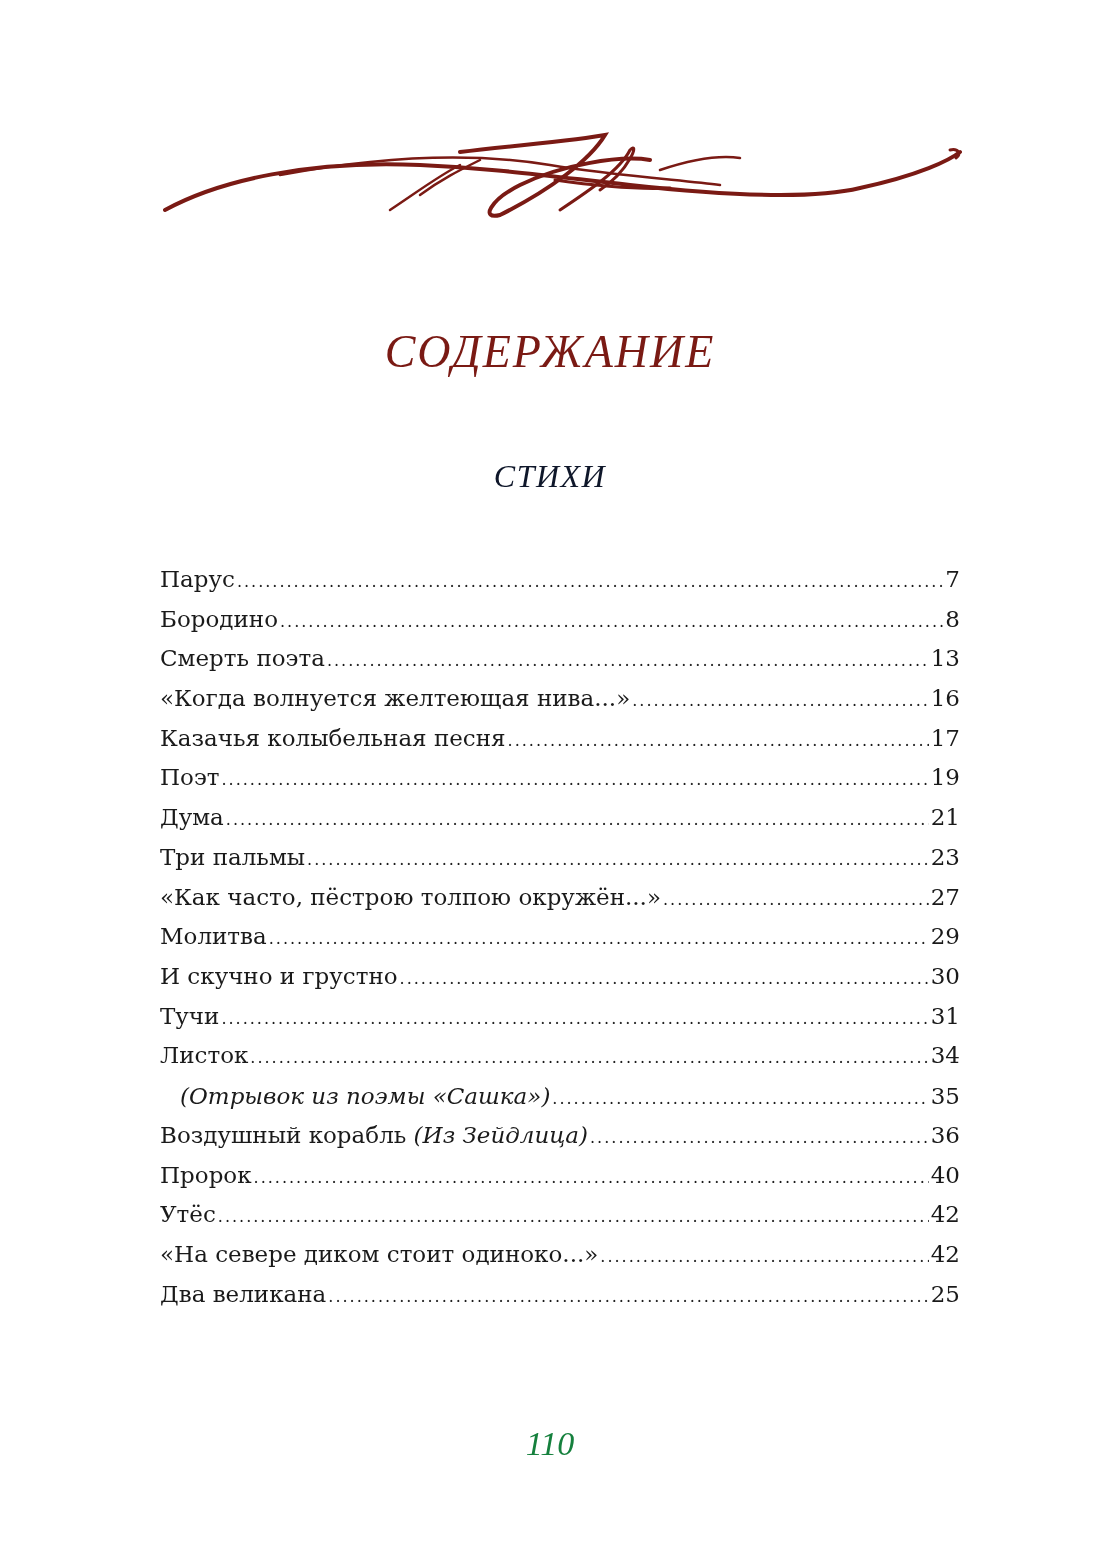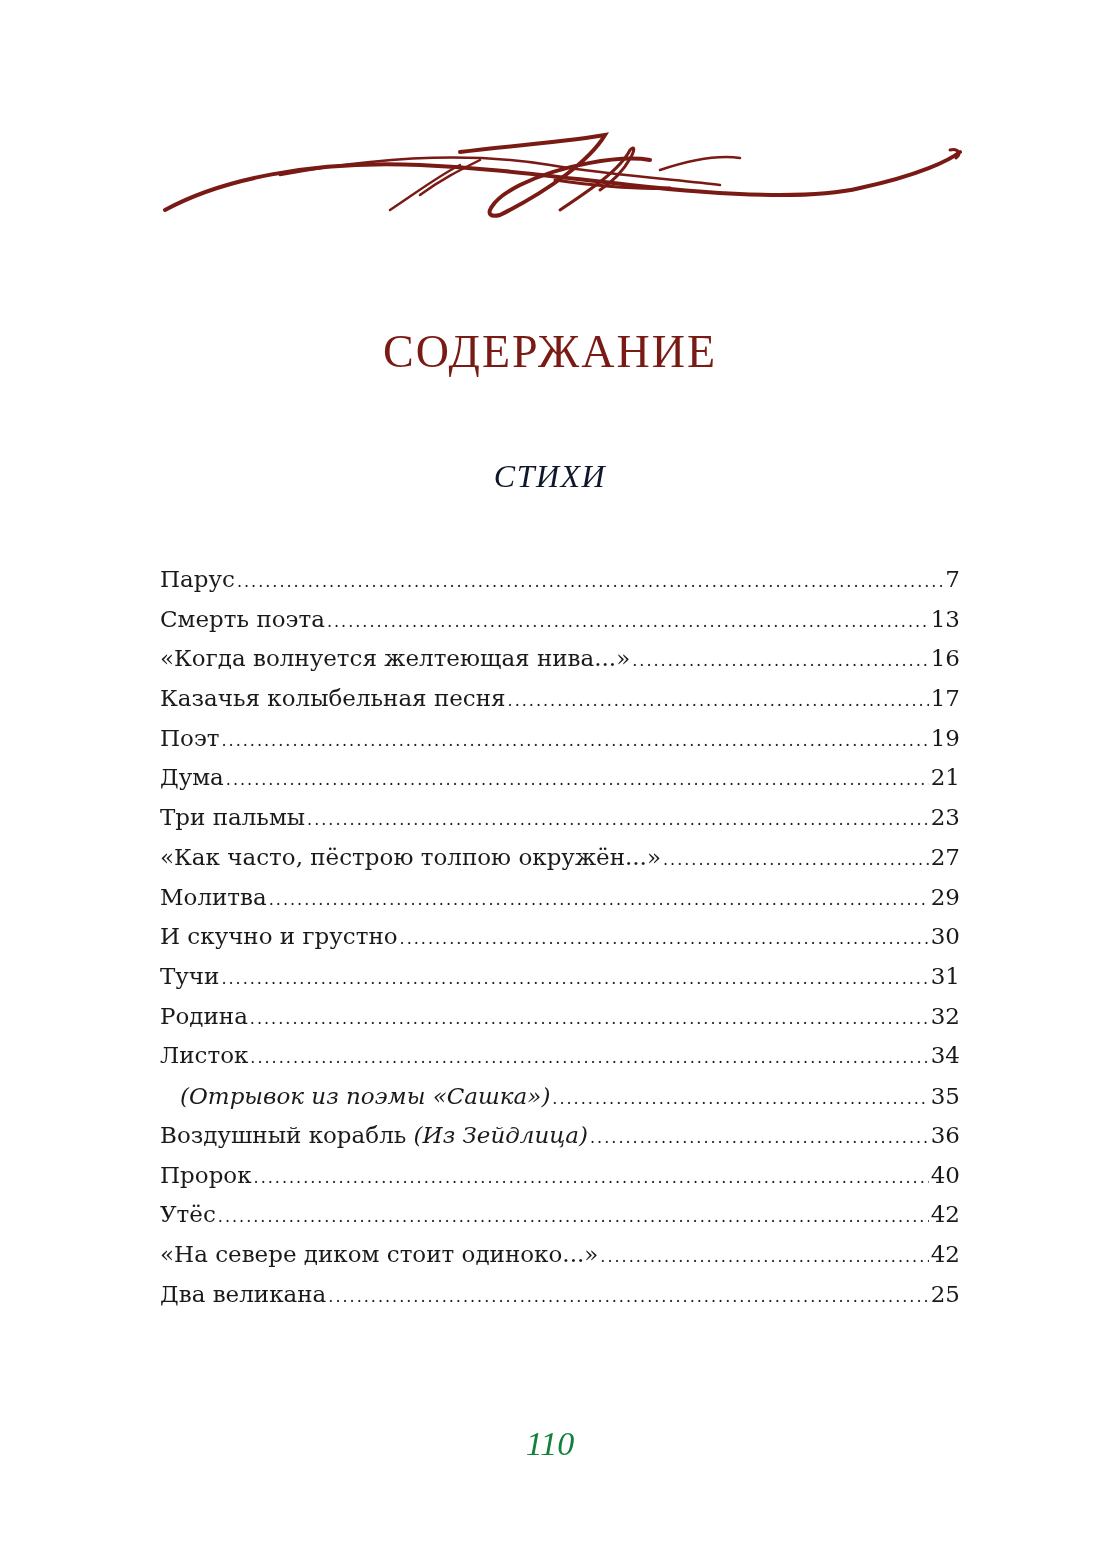--- a/index.html
+++ b/index.html
@@ -1,18 +1,18 @@
 <!DOCTYPE html>
 <html><head>
 <meta charset="utf-8">
 <style>
   html, body { margin:0; padding:0; background:#ffffff; }
   body { width:1100px; height:1567px; position:relative; overflow:hidden; font-family:"DejaVu Serif", serif; color:#1a1a1a; }
   .ornament { position:absolute; left:160px; top:130px; width:805px; height:95px; }
-  .title { position:absolute; left:0; width:1100px; top:325px; text-align:center; font-family:"Liberation Serif", serif; font-size:46px; letter-spacing:2px; color:#7a1a14; }
+  .title { position:absolute; left:0; width:1100px; top:325px; text-align:center; font-family:"Liberation Serif", serif; font-style:italic; font-size:46px; letter-spacing:2px; color:#7a1a14; }
   .subtitle { position:absolute; left:0; width:1100px; top:458px; text-align:center; font-family:"Liberation Serif", serif; font-style:italic; font-size:32px; letter-spacing:1.5px; color:#0f172a; }
   .toc { position:absolute; left:160px; width:800px; top:560px; }
   .row { display:flex; align-items:baseline; height:39.7px; font-size:23px; line-height:39.7px; white-space:nowrap; }
   .row.two-line { height:auto; flex-direction:column; align-items:stretch; }
   .row.two-line .line1 { height:36px; line-height:36px; }
   .row.two-line .line2 { display:flex; align-items:baseline; height:40px; line-height:40px; padding-left:20px; }
   .label { flex:0 0 auto; }
   .label em, .italic { font-style:italic; }
   .leader { flex:1 1 auto; overflow:hidden; margin:0 2px; letter-spacing:2px; font-size:16px; }
   .leader::after { content:"...................................................................................................................................................................................................................................."; }
@@ -37,20 +37,25 @@
 </svg>
 
 <div class="title">СОДЕРЖАНИЕ</div>
 <div class="subtitle">СТИХИ</div>
 
 <div class="toc">
   <div class="row">
       <span class="label">Парус</span>
       <span class="leader"></span>
       <span class="page">7</span>
+    </div>
+  <div class="row">
+      <span class="label">Бородино</span>
+      <span class="leader"></span>
+      <span class="page">8</span>
     </div>
   <div class="row">
       <span class="label">Смерть поэта</span>
       <span class="leader"></span>
       <span class="page">13</span>
     </div>
   <div class="row">
       <span class="label">«Когда волнуется желтеющая нива...»</span>
       <span class="leader"></span>
       <span class="page">16</span>
@@ -89,25 +94,20 @@
       <span class="label">И скучно и грустно</span>
       <span class="leader"></span>
       <span class="page">30</span>
     </div>
   <div class="row">
       <span class="label">Тучи</span>
       <span class="leader"></span>
       <span class="page">31</span>
     </div>
   <div class="row">
-      <span class="label">Родина</span>
-      <span class="leader"></span>
-      <span class="page">32</span>
-    </div>
-  <div class="row">
       <span class="label">Листок</span>
       <span class="leader"></span>
       <span class="page">34</span>
     </div>
   <div class="row two-line">
     <div class="line2">
         <span class="label italic">(Отрывок из поэмы «Сашка»)</span>
         <span class="leader"></span>
         <span class="page">35</span>
       </div>

